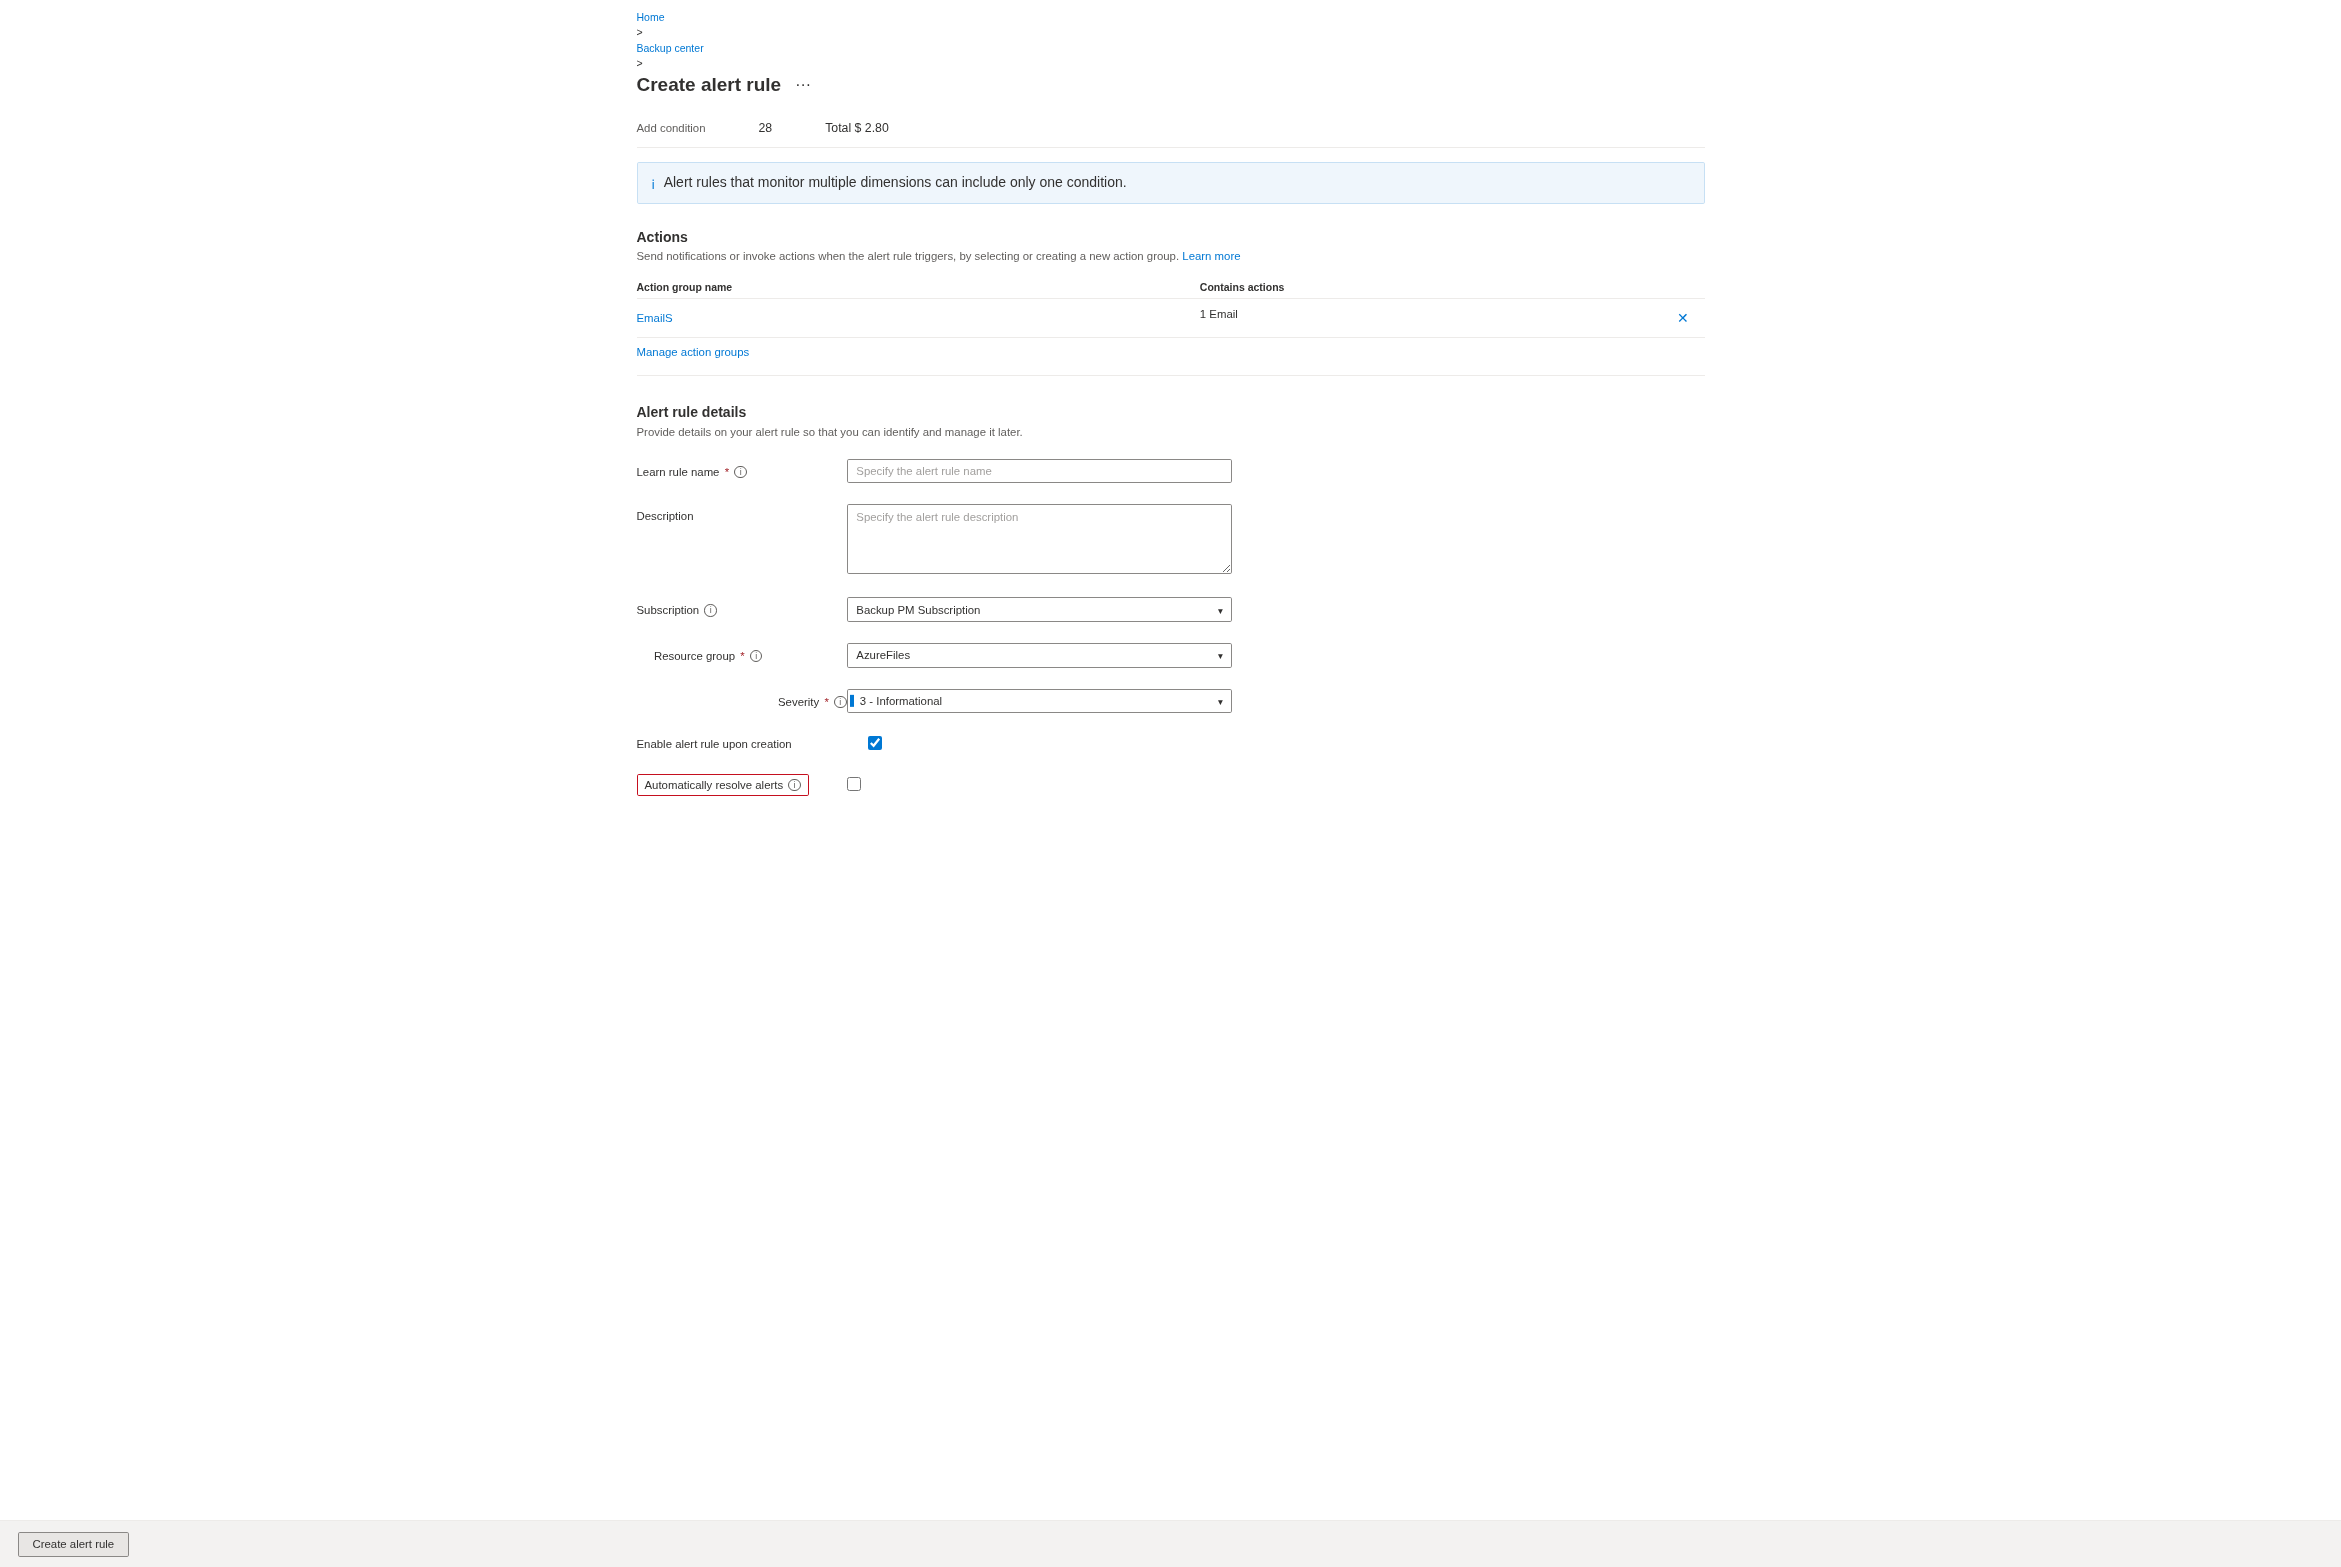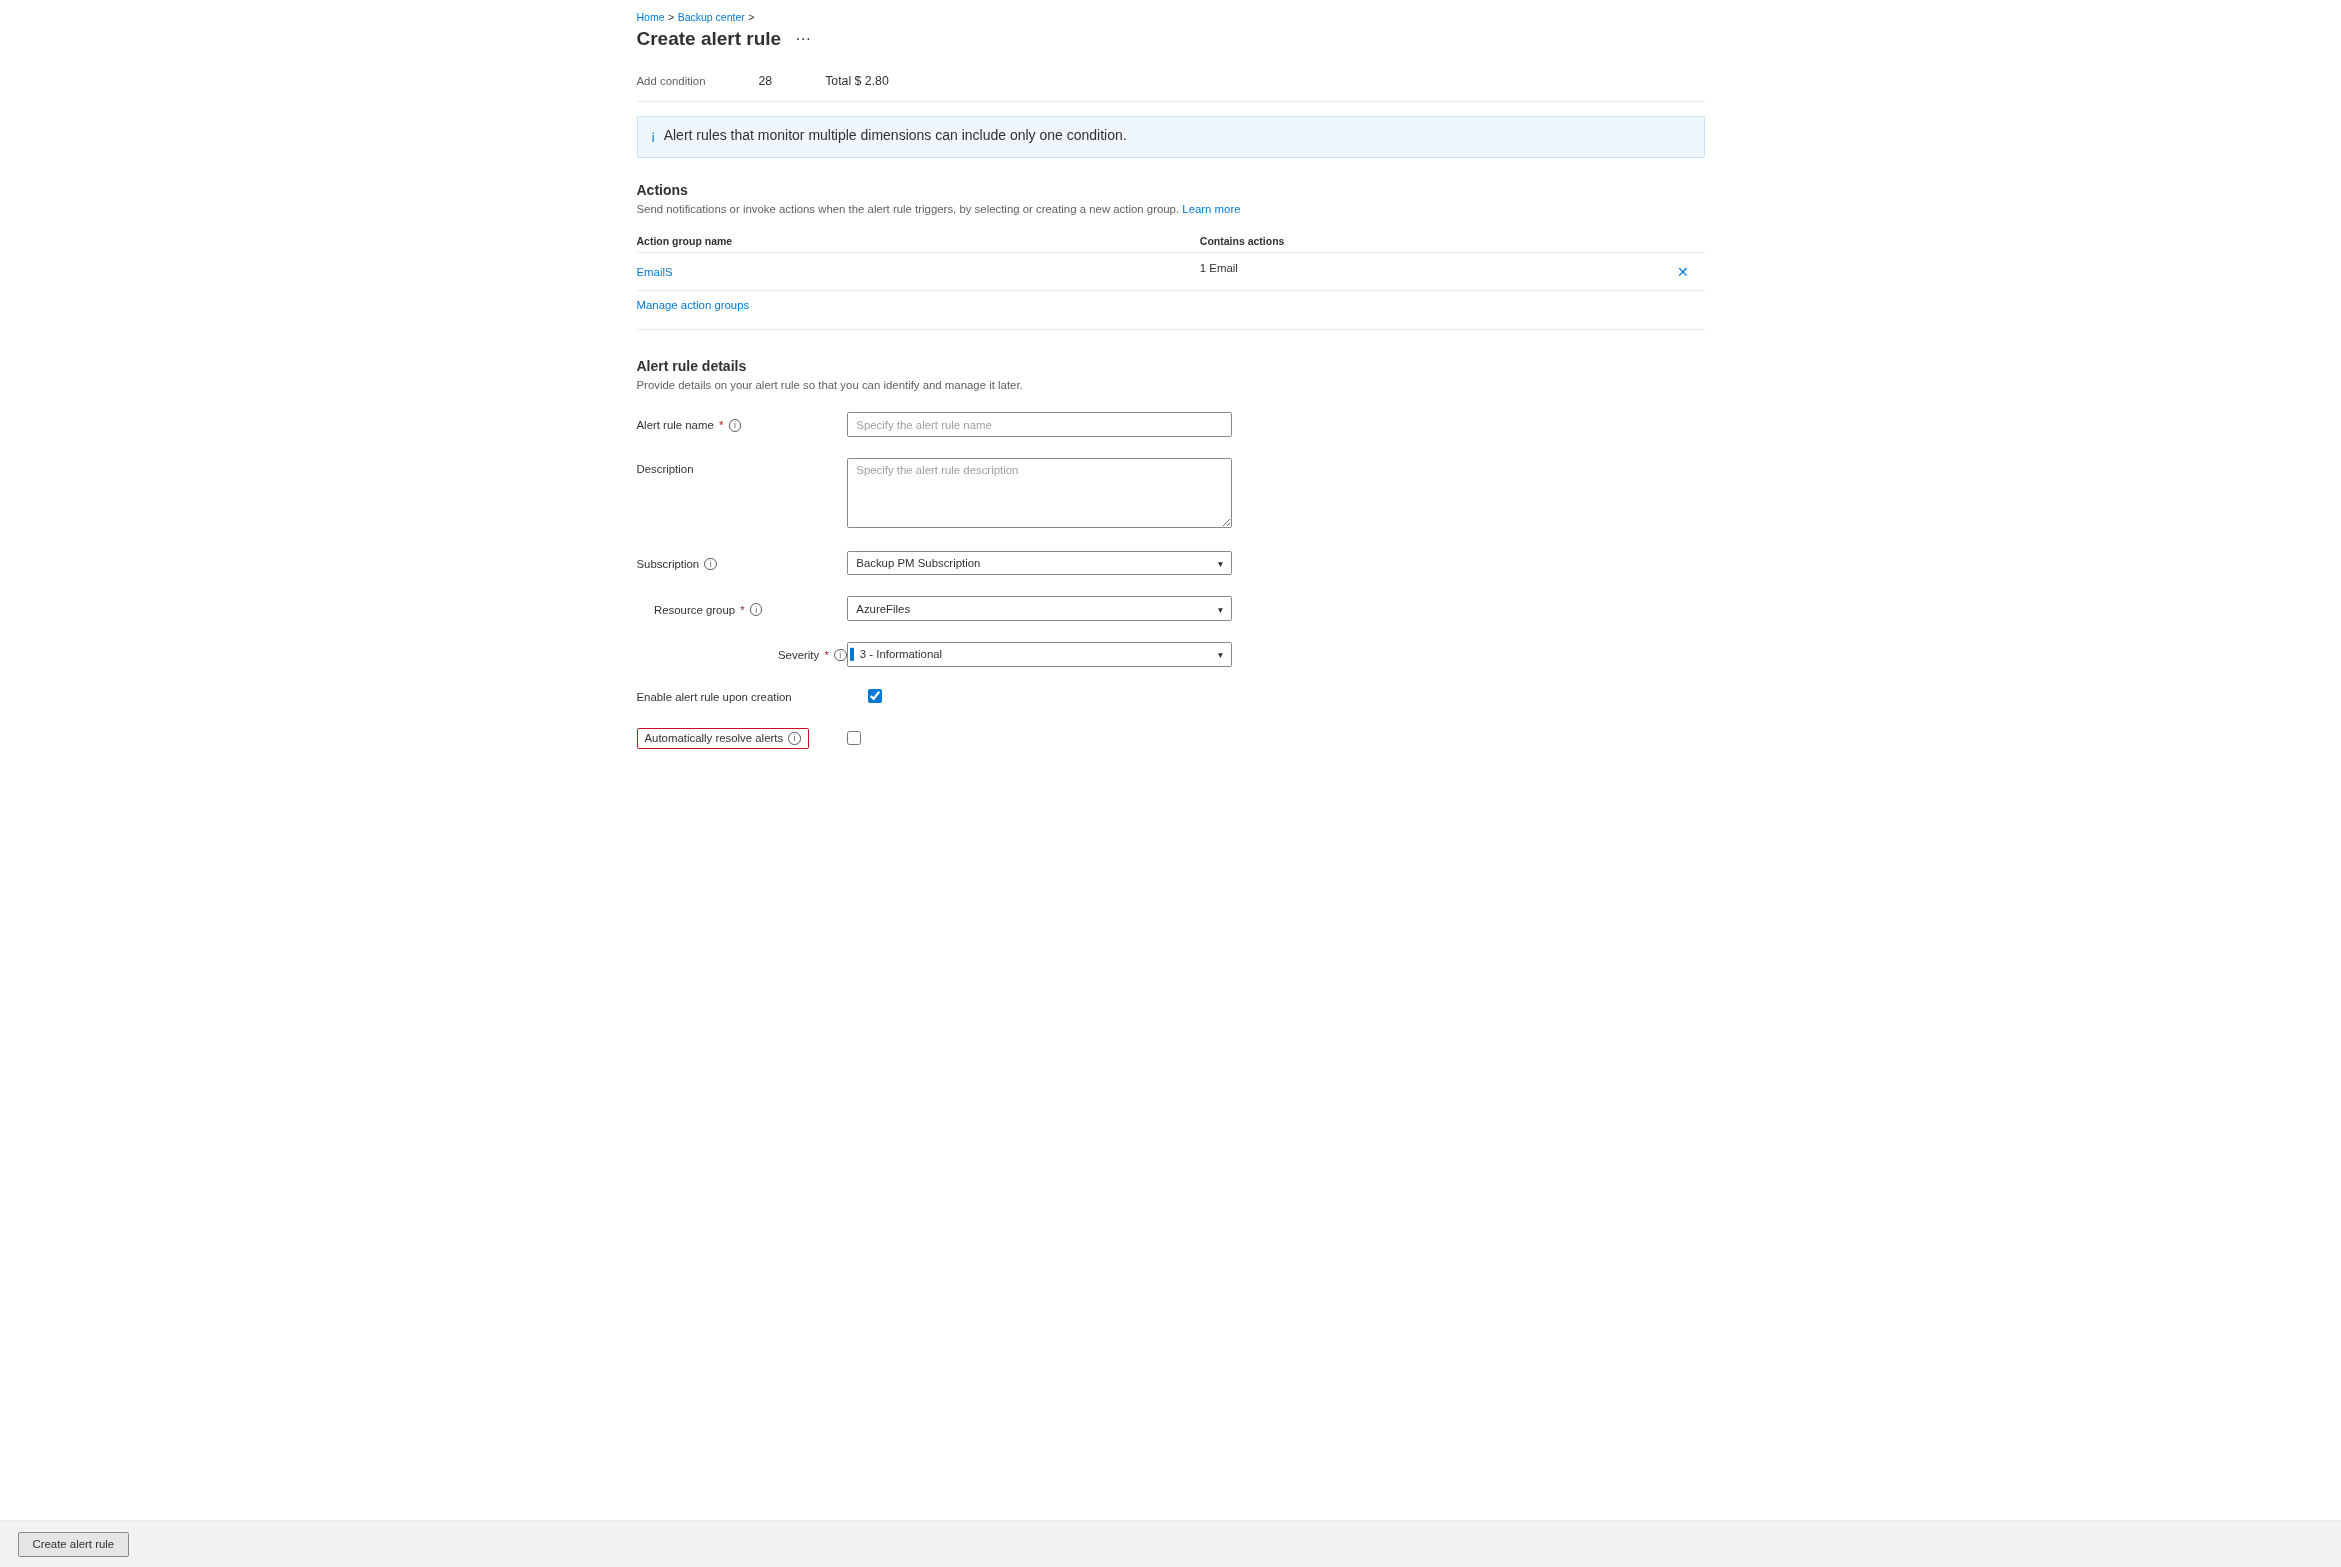--- a/index.html
+++ b/index.html
@@ -13,20 +13,21 @@
     .page-container {
       max-width: 1103px;
       margin: 0 auto;
       padding: 0 17.5px 35px 17.5px;
     }
     .breadcrumb {
       display: flex;
       gap: 3.5px;
       padding: 10.5px 0 5.3px 0;
       font-size: 10.5px;
+      flex-direction: column;
     }
     .breadcrumb a {
       color: #0078d4;
       text-decoration: none;
     }
     .page-title-row {
       display: flex;
       align-items: center;
       gap: 8.8px;
       margin-bottom: 15.8px;
@@ -345,21 +346,21 @@
   </div>
 
   <hr class="divider">
 
   <div class="details-section">
     <div class="section-heading">Alert rule details</div>
     <div class="section-description">Provide details on your alert rule so that you can identify and manage it later.</div>
 
     <div class="sub-row" style="margin-bottom:7px;">
       <div class="form-label" style="display:flex;align-items:center;gap:5.3px;">
-        <span>Alert rule name</span>
+        <span>Learn rule name</span>
         <span style="color:#a4262c;">*</span>
         <span class="info-circle" title="Alert rule name info">i</span>
       </div>
       <div class="form-field">
         <input type="text" placeholder="Specify the alert rule name" style="">
       </div>
     </div>
 
     <div class="sub-row" style="margin-bottom:7px;align-items:flex-start;">
       <div class="form-label" style="display:flex;align-items:flex-start;gap:5.3px;padding-top:12.3px;">

